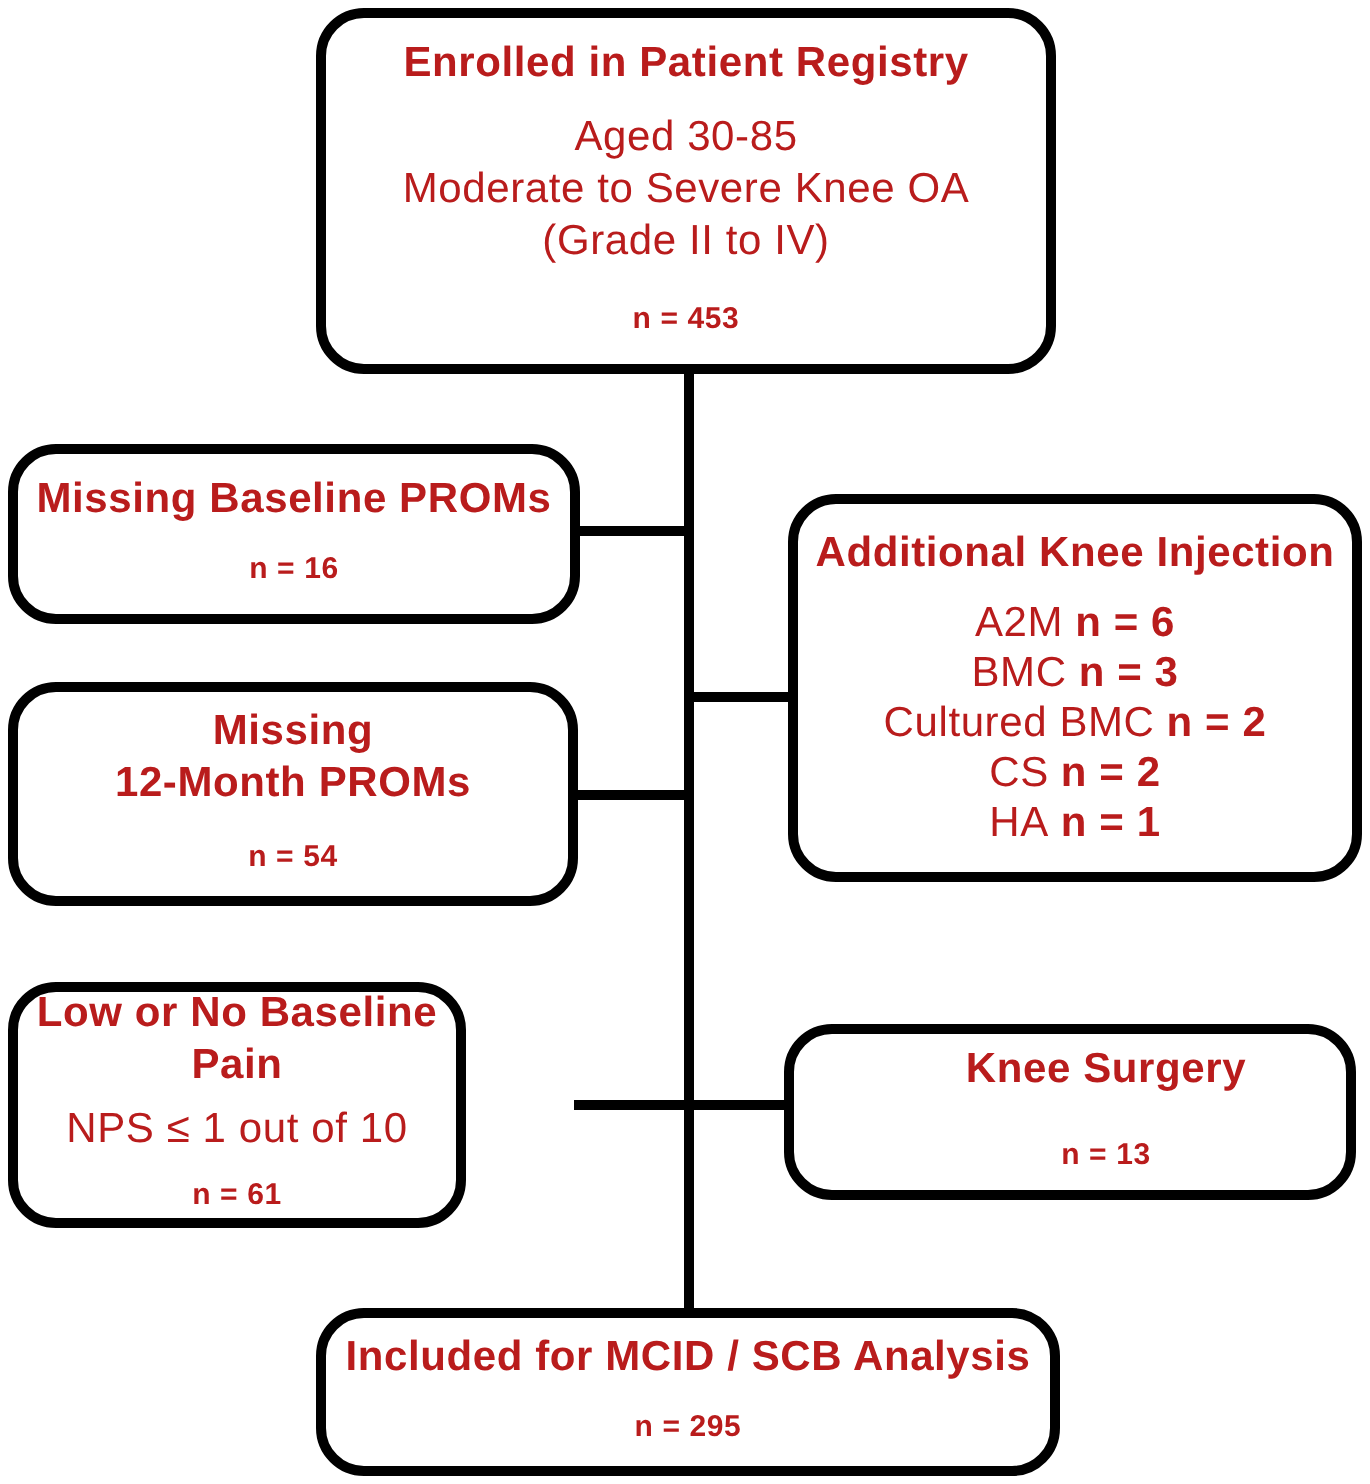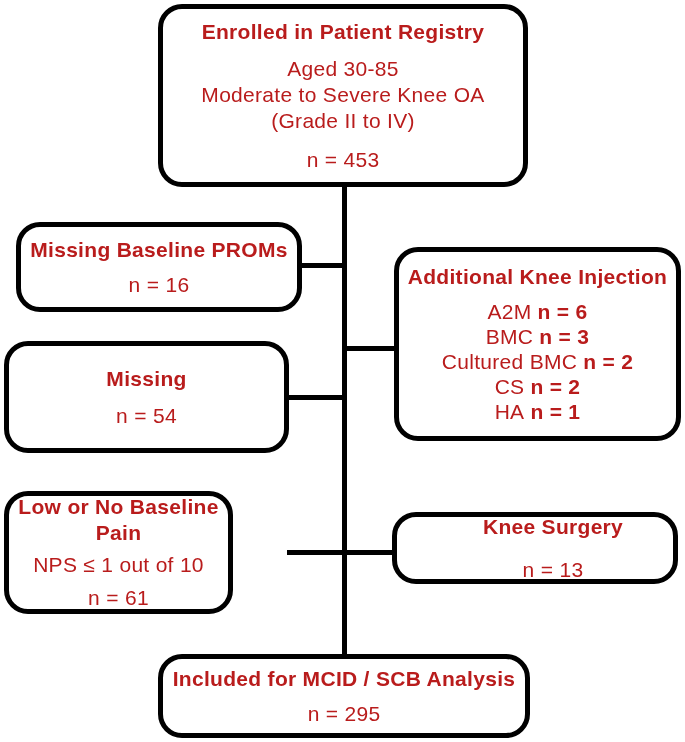--- a/index.html
+++ b/index.html
@@ -19,44 +19,44 @@
     background:#ffffff;
     display:flex;
     flex-direction:column;
     align-items:center;
     justify-content:center;
     text-align:center;
     z-index:2;
   }
   .title{font-weight:bold;font-size:21px;line-height:26px;letter-spacing:0.3px;}
   .line{font-size:21px;line-height:26px;letter-spacing:0.3px;}
-  .nval{font-weight:normal;font-size:21px;line-height:26px;letter-spacing:0.3px;}
+  .nval{font-weight:bold;font-size:15px;line-height:26px;letter-spacing:0.3px;}
   .item{display:flex;flex-direction:row;gap:6px;justify-content:center;font-size:21px;line-height:25px;letter-spacing:0.3px;}
   .item b{font-weight:bold;}
   .conn{position:absolute;background:#000000;z-index:1;}
 
   
   #b-enrolled{left:158px;top:4px;width:370px;height:183px;}
   #b-enrolled .title{margin-bottom:11px;}
   #b-enrolled .nval{margin-top:13px;}
 
-  #b-missing-baseline{left:16px;top:222px;width:286px;height:90px;}
+  #b-missing-baseline{left:4px;top:222px;width:286px;height:90px;}
   #b-missing-baseline .nval{margin-top:9px;}
 
   #b-additional{left:394px;top:247px;width:287px;height:194px;}
   #b-additional .title{margin-bottom:9px;}
 
   #b-missing-12mo{left:4px;top:341px;width:285px;height:112px;}
   #b-missing-12mo .nval{margin-top:11px;}
 
   #b-low-pain{left:4px;top:491px;width:229px;height:123px;}
   #b-low-pain .line{margin-top:6px;}
   #b-low-pain .nval{margin-top:7px;}
 
-  #b-knee-surgery{left:392px;top:512px;width:286px;height:72px;padding-left:36px;}
+  #b-knee-surgery{left:392px;top:512px;width:286px;height:88px;padding-left:36px;}
   #b-knee-surgery .nval{margin-top:17px;}
 
   #b-included{left:158px;top:654px;width:372px;height:84px;}
   #b-included .nval{margin-top:9px;}
 
   
   #c-vertical{left:342px;top:185px;width:5px;height:471px;}
   #c-missing-baseline{left:288px;top:263px;width:56px;height:5px;}
   #c-additional{left:345px;top:346px;width:51px;height:5px;}
   #c-missing-12mo{left:287px;top:395px;width:57px;height:5px;}
@@ -105,20 +105,21 @@
       <b>n = 2</b>
     </div>
     <div class="item">
       <span>HA</span>
       <b>n = 1</b>
     </div>
   </div>
 
   <div class="box" id="b-missing-12mo">
     <div class="title">Missing</div>
+    <div class="title">12-Month PROMs</div>
     <div class="nval">n = 54</div>
   </div>
 
   <div class="box" id="b-low-pain">
     <div class="title">Low or No Baseline Pain</div>
     <div class="line">NPS ≤ 1 out of 10</div>
     <div class="nval">n = 61</div>
   </div>
 
   <div class="box" id="b-knee-surgery">

